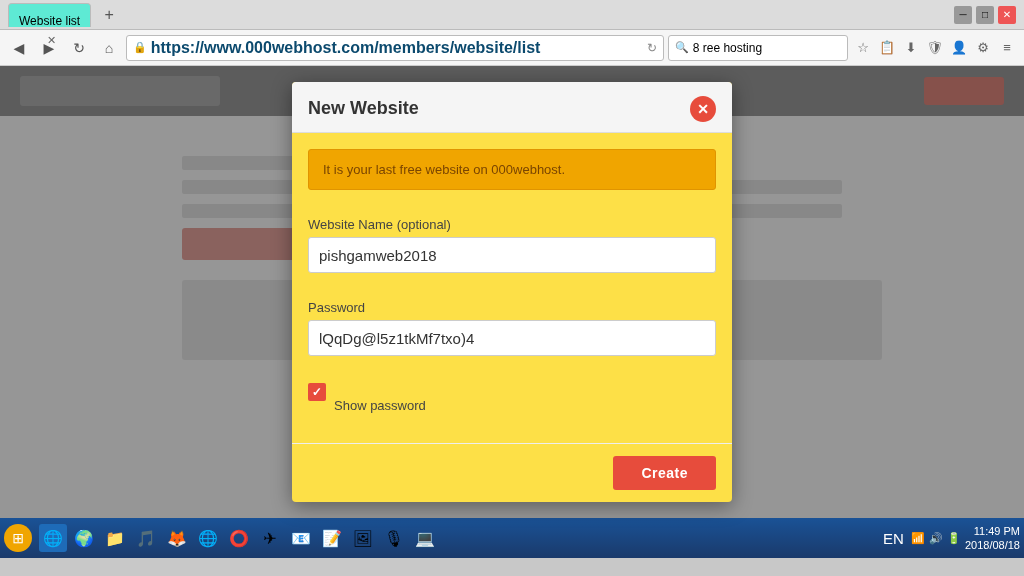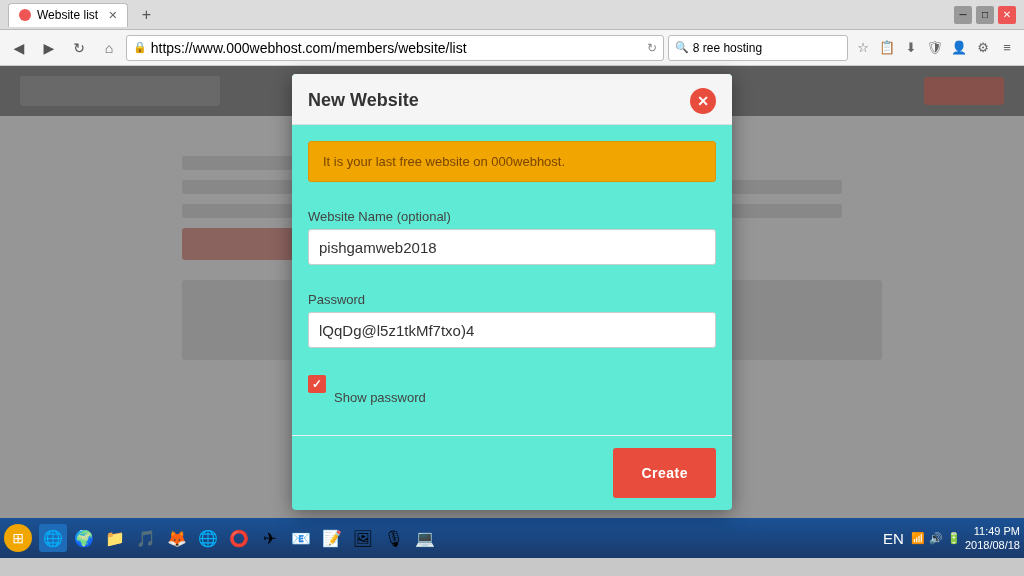--- a/index.html
+++ b/index.html
@@ -15,28 +15,29 @@
       height: 30px;
       display: flex;
       align-items: center;
       padding: 0 8px;
       gap: 6px;
       border-bottom: 1px solid #bbb;
     }
     .tab {
       display: flex;
       align-items: center;
-      background: #ffffff;
+      background: #5eead4;
       border: 1px solid #bbb;
       border-bottom: none;
       padding: 4px 10px;
       font-size: 12px;
       gap: 6px;
       height: 24px;
       border-radius: 4px 4px 0 0;
+      flex-direction: column;
     }
     .tab-favicon {
       width: 12px;
       height: 12px;
       background: #e55;
       border-radius: 50%;
     }
     .tab-close {
       font-size: 11px;
       color: #666;
@@ -99,21 +100,21 @@
       border-radius: 3px;
       background: #fff;
       display: flex;
       align-items: center;
       padding: 0 6px;
       font-size: 12px;
       color: #333;
       gap: 4px;
     }
     .lock-icon { font-size: 11px; color: #aaa; }
-    .address-text { color: #000000; font-size: 14px; flex: 1; }
+    .address-text { color: #0c4a6e; font-size: 16px; flex: 1; font-weight: bold; }
     .refresh-btn { color: #888; font-size: 12px; margin-left: 4px; cursor: pointer; }
     .search-bar {
       width: 180px;
       height: 26px;
       border: 1px solid #bbb;
       border-radius: 3px;
       background: #fff;
       display: flex;
       align-items: center;
       padding: 0 6px;
@@ -210,21 +211,21 @@
       position: absolute;
       top: 0; left: 0;
       width: 100%;
       height: 100%;
       background: rgba(0,0,0,0.3);
       display: flex;
       align-items: center;
       justify-content: center;
     }
     .modal {
-      background: #5eead4;
+      background: #fde047;
       width: 440px;
       border-radius: 4px;
       box-shadow: 0 4px 20px rgba(0,0,0,0.4);
       overflow: hidden;
     }
     .modal-header {
       background: #f5f5f5;
       padding: 14px 16px 10px;
       display: flex;
       align-items: center;
@@ -327,21 +328,21 @@
     .modal-footer {
       padding: 12px 16px;
       display: flex;
       justify-content: flex-end;
       border-top: 1px solid #eee;
     }
     .btn-create {
       background: #e74c3c;
       color: #fff;
       border: none;
-      padding: 17px 28px;
+      padding: 9px 28px;
       border-radius: 3px;
       font-size: 14px;
       font-weight: bold;
       cursor: pointer;
       letter-spacing: 0.5px;
     }
 
     
     .taskbar {
       width: 100%;

